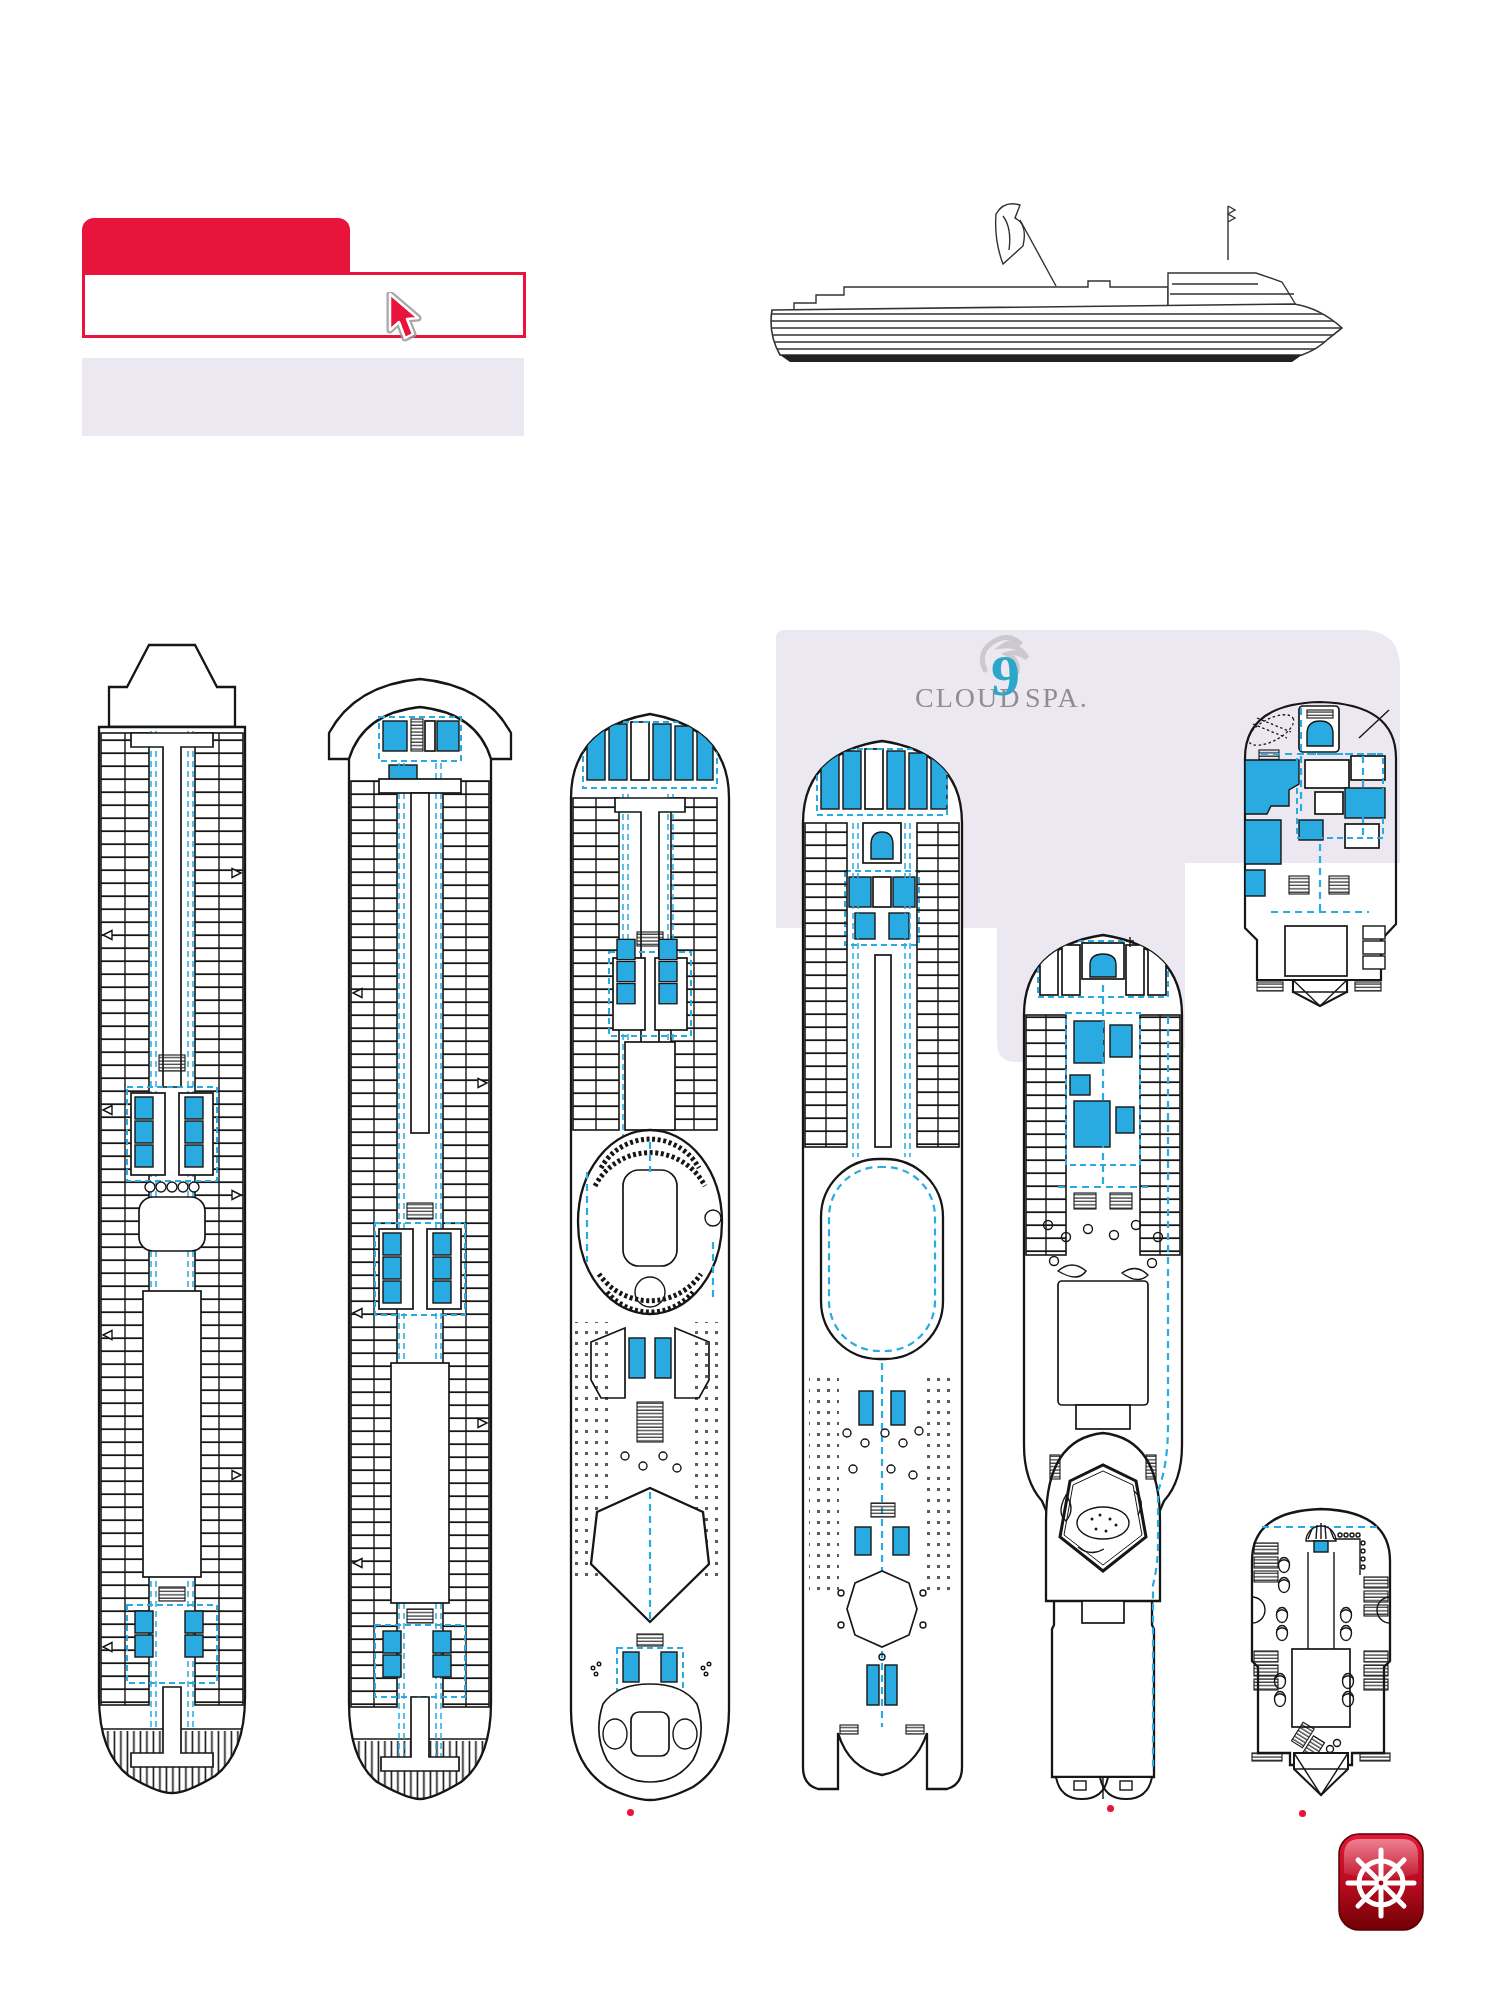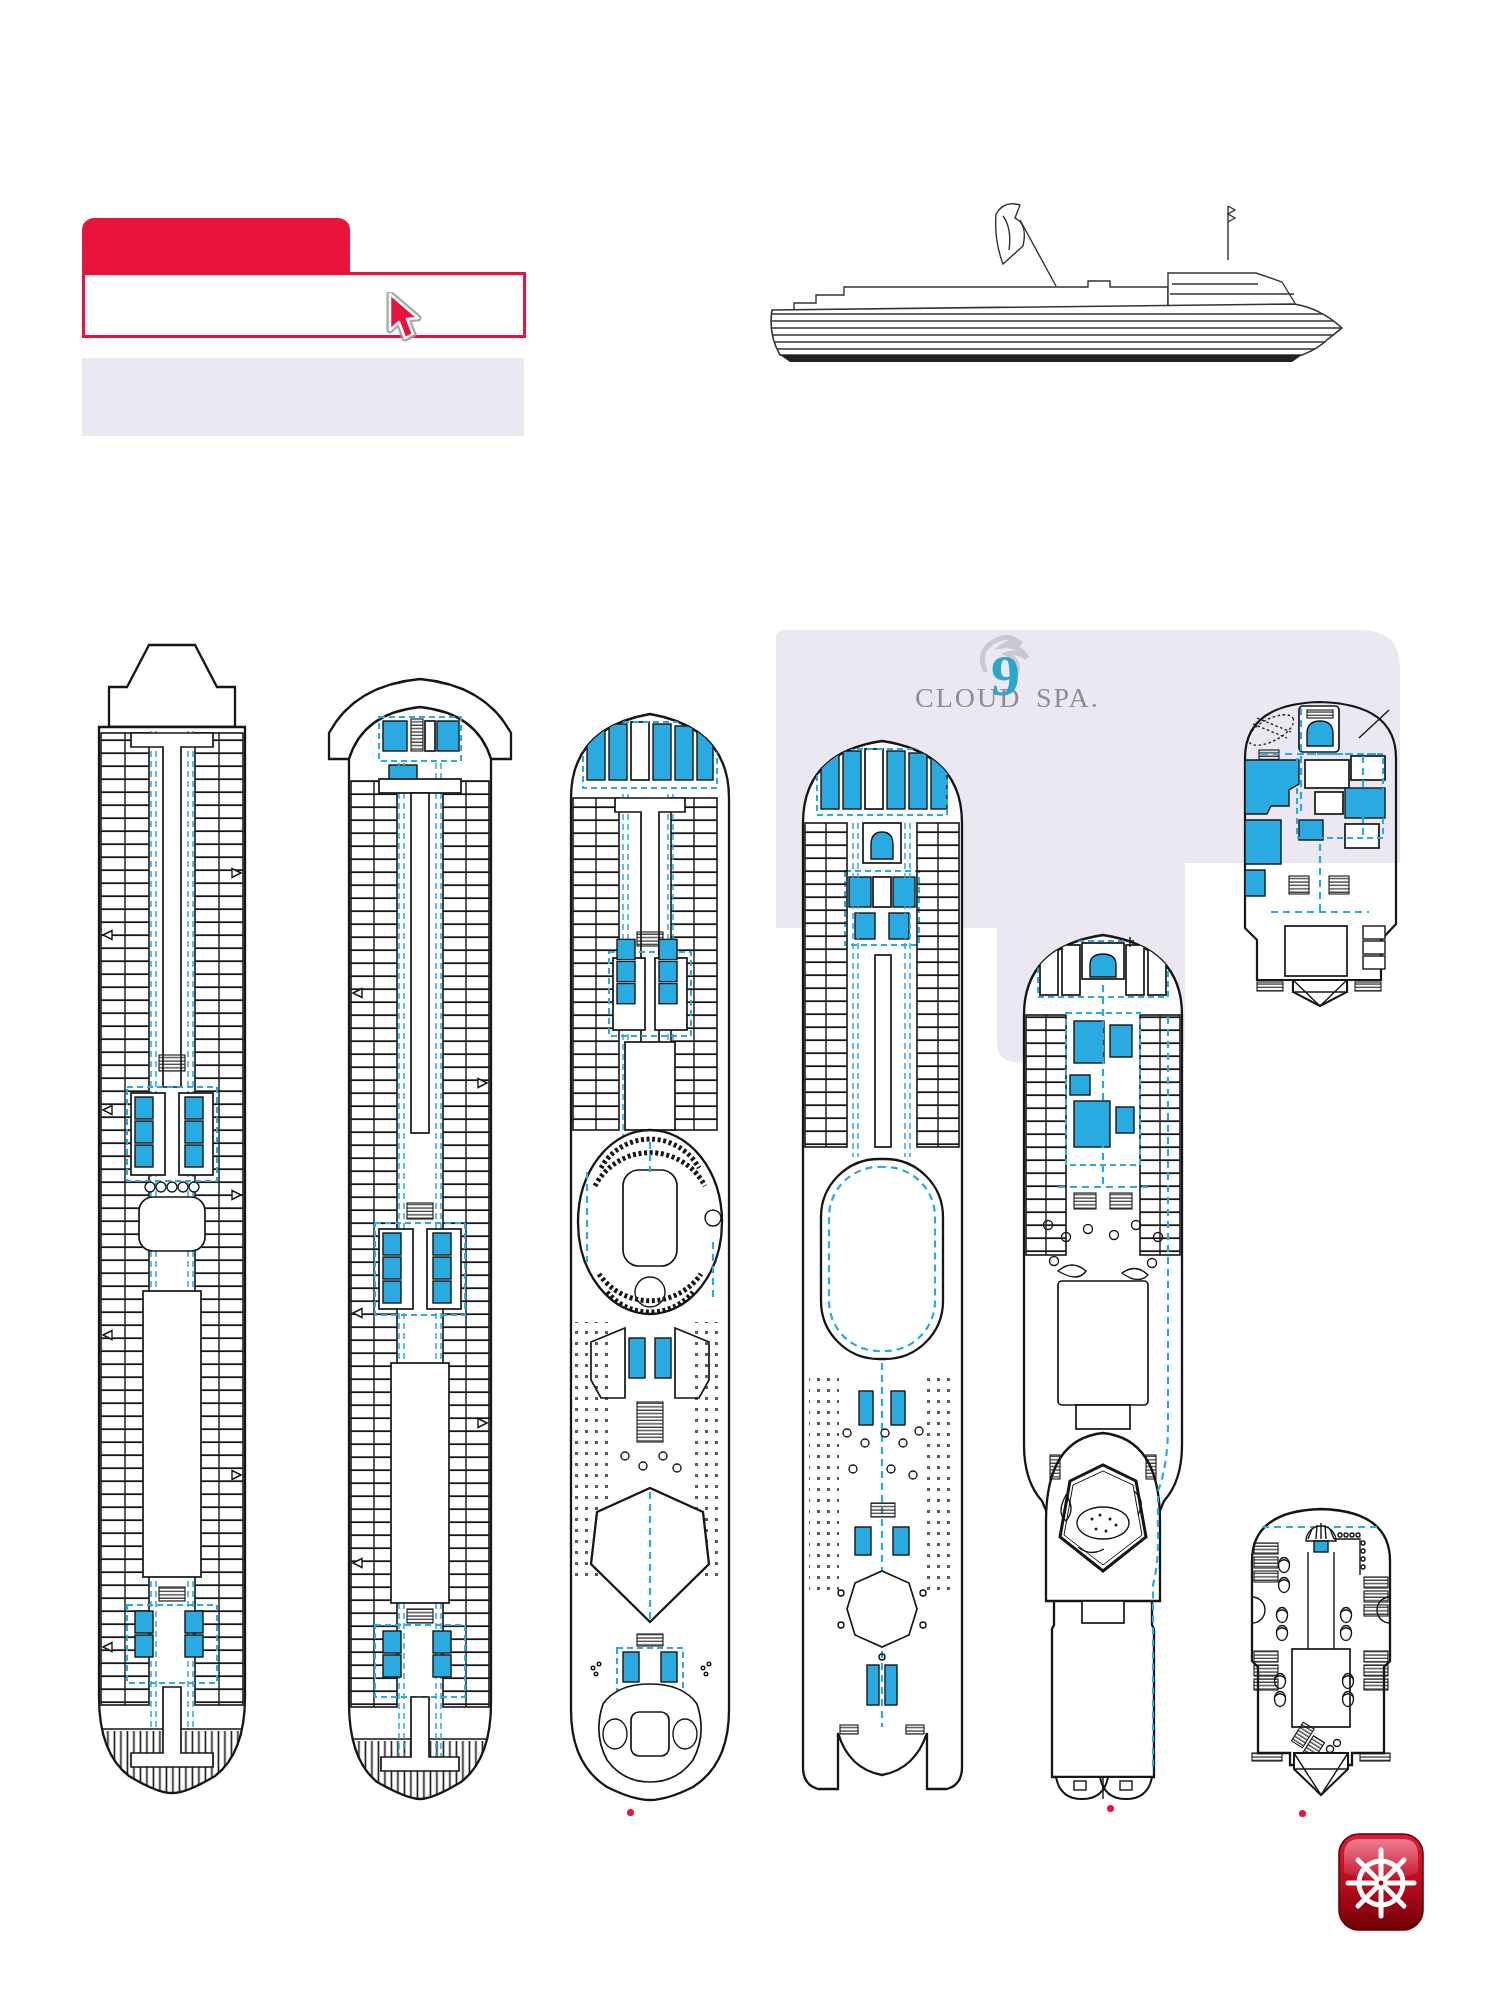--- a/index.html
+++ b/index.html
@@ -8,21 +8,21 @@
   
   #red-tab{left:82px;top:218px;width:268px;height:54px;background:var(--accent-red);border-radius:12px 12px 0 0;}
   #note-box{left:82px;top:272px;width:438px;height:60px;background:#fff;border:3px solid var(--accent-red);}
   #lav-box1{left:82px;top:358px;width:442px;height:78px;background:var(--panel-lavender);}
   #cursor{left:384px;top:292px;width:42px;height:52px;}
   
   #spa-panel{left:776px;top:630px;width:625px;height:433px;}
   #spa-logo{left:905px;top:648px;width:210px;height:72px;color:var(--logo-gray);}
   #spa-logo .w{font-size:28px;letter-spacing:2px;position:absolute;top:34px;}
   #spa-logo .w1{left:10px;}
-  #spa-logo .w2{left:131px;}
+  #spa-logo .w2{left:120px;}
   #spa-logo .nine{position:absolute;left:86px;top:-6px;font-size:58px;color:var(--logo-teal);font-weight:bold;}
   #spa-logo .swirl{position:absolute;left:70px;top:-14px;}
   
   .deck{position:absolute;}
   .dotmark{position:absolute;width:7px;height:7px;border-radius:50%;background:var(--dot-red);}
   
   .o  {fill:#fff;stroke:#161616;stroke-width:2.3;}
   .o2 {fill:#fff;stroke:#161616;stroke-width:1.7;}
   .t  {fill:none;stroke:#161616;stroke-width:1.4;}
   .t2 {fill:#fff;stroke:#161616;stroke-width:1.4;}

